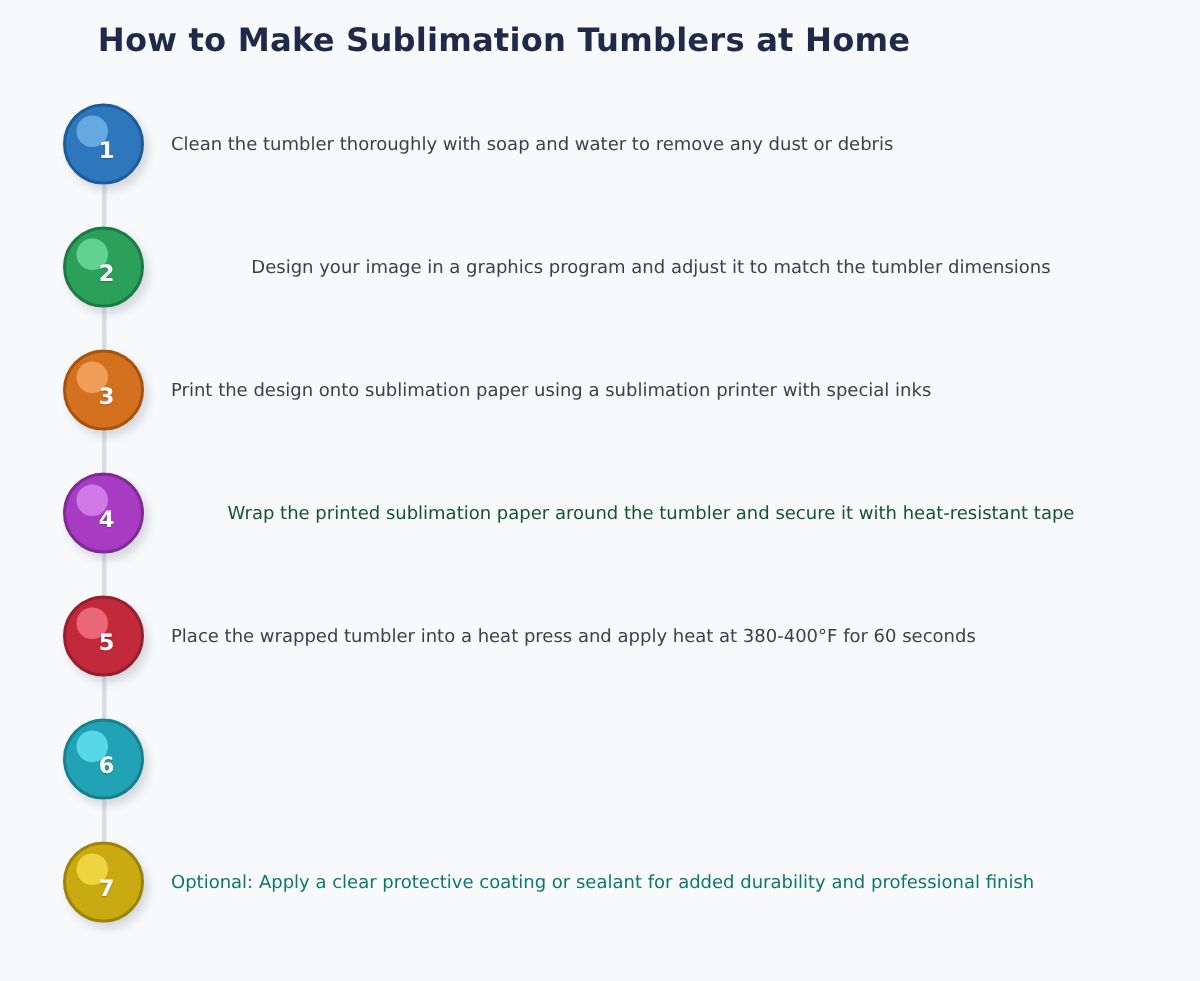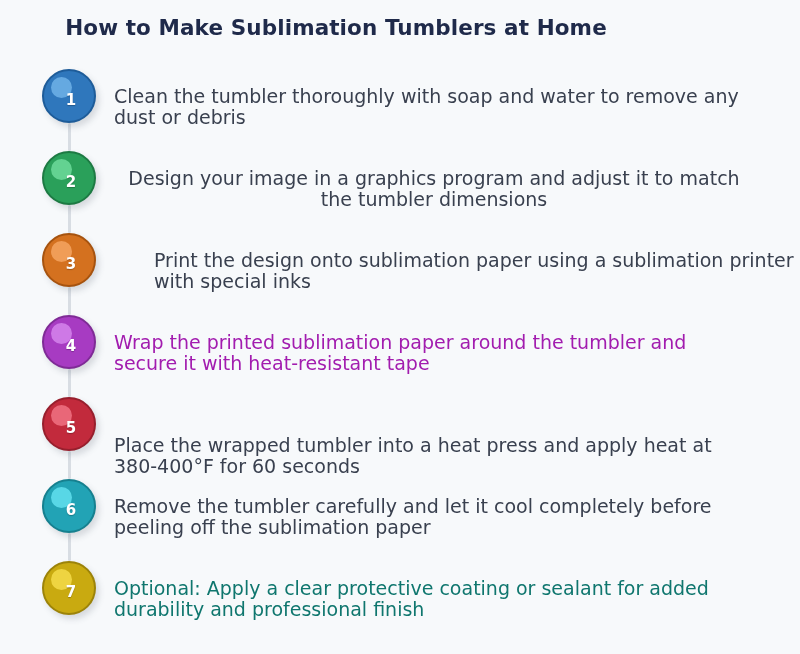--- a/index.html
+++ b/index.html
@@ -102,21 +102,21 @@
     font-weight: bold;
     text-shadow: 0 1px 1px rgba(0,0,0,0.25);
   }
 
   
   .step-text {
     position: absolute;
     left: 114px;
     top: 17px;
     width: 640px;
-    font-size: 19px;
+    font-size: 12px;
     line-height: 21px;
     color: #39404f;
   }
 </style>
 </head>
 <body style="background: rgb(247, 249, 251);">
 
 <div id="infographic">
 
   <div class="title" style="color: rgb(31, 42, 74);">How to Make Sublimation Tumblers at Home</div>
@@ -140,48 +140,47 @@
       </div>
       <div class="step-text" style="color: rgb(57, 64, 79); text-align: center;">Design your image in a graphics program and adjust it to match the tumbler dimensions</div>
     </div>
 
     <div class="step">
       <div class="connector" style="background: rgb(216, 221, 227);"></div>
       <div class="marker" style="background:#d4711f;border:2px solid #a6530f;">
         <span class="gloss" style="background:#f5a462;opacity:0.85;"></span>
         <span class="num" style="color: rgb(255, 255, 255);">3</span>
       </div>
-      <div class="step-text" style="color: rgb(57, 64, 79); margin-left: 40px;">Print the design onto sublimation paper using a sublimation printer with special inks</div>
+      <div class="step-text" style="color: rgb(57, 64, 79);">Print the design onto sublimation paper using a sublimation printer with special inks</div>
     </div>
 
     <div class="step">
       <div class="connector" style="background: rgb(216, 221, 227);"></div>
       <div class="marker" style="background:#a73bc2;border:2px solid #7f2b96;">
         <span class="gloss" style="background:#d585ec;opacity:0.85;"></span>
         <span class="num" style="color: rgb(255, 255, 255);">4</span>
       </div>
-      <div class="step-text" style="color: #a21caf;">Wrap the printed sublimation paper around the tumbler and secure it with heat-resistant tape</div>
+      <div class="step-text" style="color: #14532d; text-align: center;">Wrap the printed sublimation paper around the tumbler and secure it with heat-resistant tape</div>
     </div>
 
     <div class="step">
       <div class="connector" style="background: rgb(216, 221, 227);"></div>
       <div class="marker" style="background:#c22a3c;border:2px solid #971f2d;">
         <span class="gloss" style="background:#f07282;opacity:0.85;"></span>
         <span class="num" style="color: rgb(255, 255, 255);">5</span>
       </div>
-      <div class="step-text" style="color: rgb(57, 64, 79); margin-top: 21px;">Place the wrapped tumbler into a heat press and apply heat at 380-400°F for 60 seconds</div>
+      <div class="step-text" style="color: rgb(57, 64, 79);">Place the wrapped tumbler into a heat press and apply heat at 380-400°F for 60 seconds</div>
     </div>
 
     <div class="step">
       <div class="connector" style="background: rgb(216, 221, 227);"></div>
       <div class="marker" style="background:#22a3b5;border:2px solid #16808f;">
         <span class="gloss" style="background:#62e0ef;opacity:0.85;"></span>
         <span class="num" style="color: rgb(255, 255, 255);">6</span>
       </div>
-      <div class="step-text" style="color: rgb(57, 64, 79);">Remove the tumbler carefully and let it cool completely before peeling off the sublimation paper</div>
     </div>
 
     <div class="step">
 
       <div class="marker" style="background:#c9aa10;border:2px solid #9c8309;">
         <span class="gloss" style="background:#f5dc4a;opacity:0.85;"></span>
         <span class="num" style="color: rgb(255, 255, 255);">7</span>
       </div>
       <div class="step-text" style="color: #0f766e;">Optional: Apply a clear protective coating or sealant for added durability and professional finish</div>
     </div>

